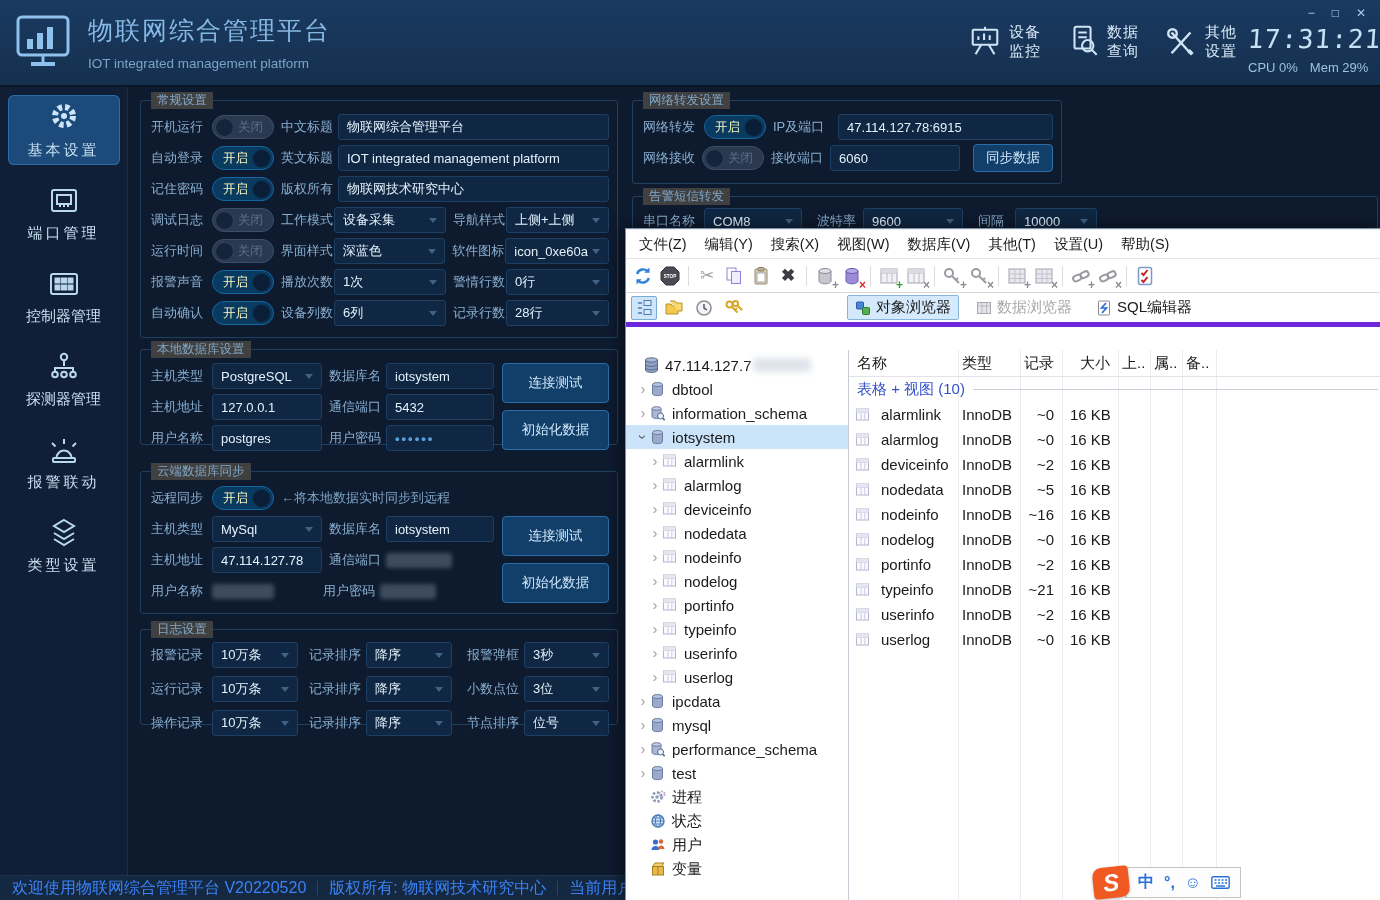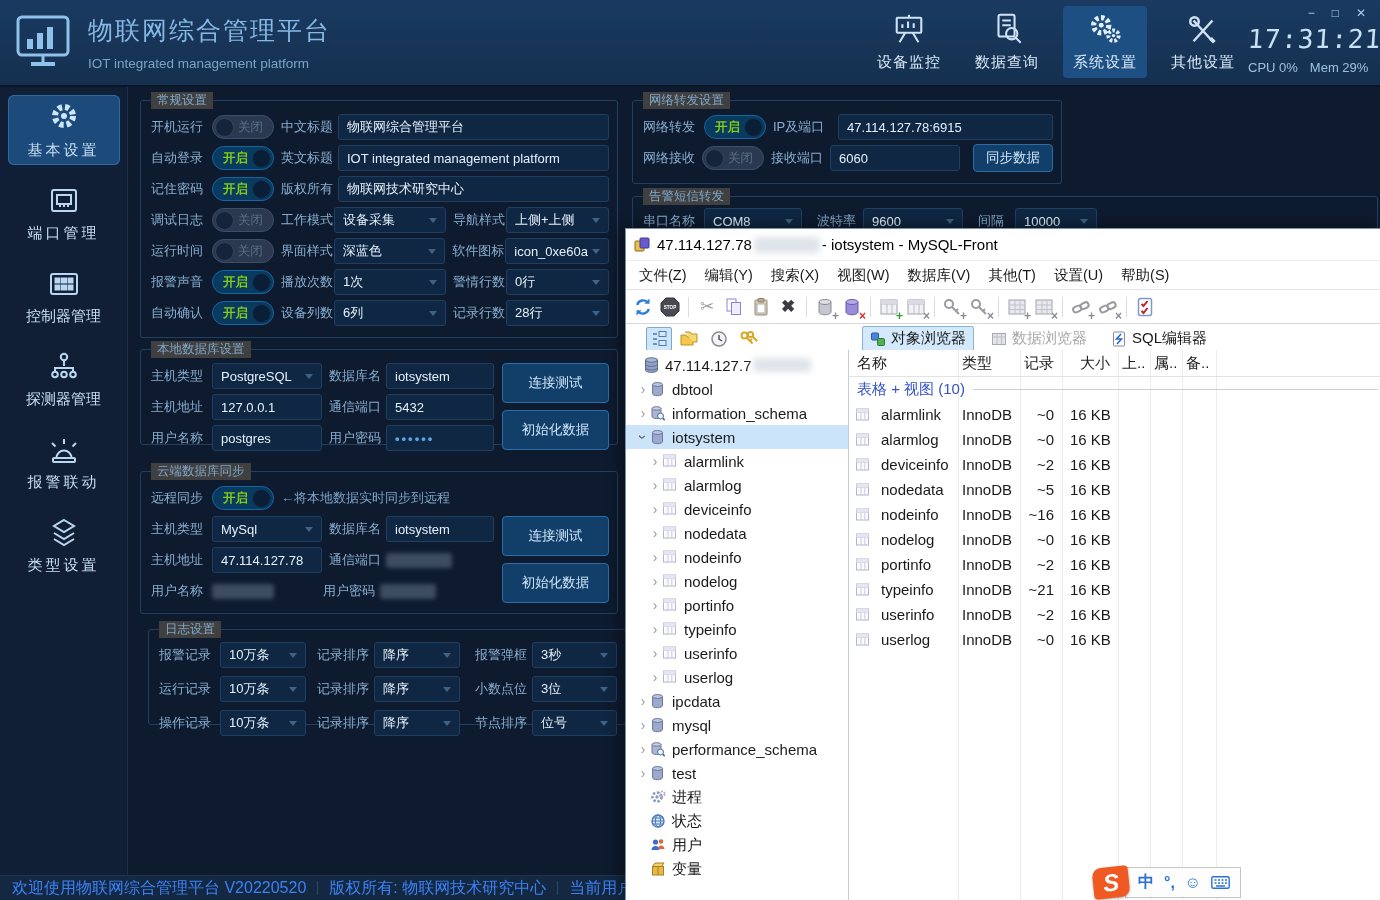--- a/index.html
+++ b/index.html
@@ -8,21 +8,21 @@
   #app{position:relative;width:1380px;height:900px;}
 
   
   #header{position:absolute;left:0;top:0;width:1380px;height:85px;
     background:linear-gradient(#1a3a61,#15304f);border-bottom:2px solid #0a1526;}
   #logo{position:absolute;left:14px;top:13px;width:58px;height:58px;}
   #ttlbox{position:absolute;left:88px;top:14px;}
   #apptitle{font-size:25px;color:#86b9e4;letter-spacing:2px;}
   #appsub{font-size:13.5px;color:#7aa3c6;margin-top:9px;}
   #hnav{position:absolute;right:135px;top:6px;display:flex;gap:14px;height:72px;}
-  .hitem{width:84px;display:flex;flex-direction:column;align-items:center;
+  .hitem{width:84px;display:flex;flex-direction:row;align-items:center;
     justify-content:center;gap:4px;border-radius:4px;cursor:pointer;}
   .hitem.active{background:#1d4f82;}
   .hitem span{font-size:15px;color:#d9eaf8;letter-spacing:1px;}
   #clockbox{position:absolute;right:6px;top:4px;width:128px;height:76px;}
   #winctl{position:absolute;right:8px;top:2px;display:flex;gap:17px;
     color:#a9cbe9;font-size:12px;}
   #winctl span{cursor:pointer;}
   #clock{position:absolute;left:2px;top:20px;font-family:"DejaVu Sans Mono",monospace;
     font-size:26px;color:#c6e1f5;letter-spacing:1px;transform:skewX(-4deg);}
   #cpumem{position:absolute;left:2px;top:56px;font-size:13px;color:#9fc0dc;
@@ -54,21 +54,21 @@
   .grow{flex:1;}
   .sel{justify-content:space-between;cursor:pointer;}
   .sel .chev{width:0;height:0;border-left:4px solid transparent;
     border-right:4px solid transparent;border-top:5px solid #3f6286;margin-left:4px;}
   .pwd{letter-spacing:2px;color:#5aa2e0;font-weight:bold;}
   
   .tog{width:62px;height:24px;border-radius:12px;display:flex;align-items:center;
     box-sizing:border-box;cursor:pointer;flex:0 0 auto;}
   .tog.on{background:#093a60;border:1px solid #1565a0;justify-content:space-between;
     padding:0 2px 0 10px;}
-  .tog.on .tg{color:#84cc16;font-size:12.5px;font-weight:bold;}
+  .tog.on .tg{color:#fef9c3;font-size:12.5px;}
   .tog.on .knob{width:19px;height:19px;border-radius:50%;background:#0a1f37;
     border:1px solid #0e3654;box-sizing:border-box;}
   .tog.off{background:#2a3950;border:1px solid #3c4f68;justify-content:space-between;
     padding:0 10px 0 2px;}
   .tog.off .tg{color:#5a7086;font-size:12.5px;}
   .tog.off .knob{width:19px;height:19px;border-radius:50%;background:#15243a;
     border:1px solid #31435c;box-sizing:border-box;}
   .btn{background:#123f69;border:1px solid #2b6da9;border-radius:4px;
     color:#cfe7fa;font-size:13.5px;font-family:"Liberation Sans",sans-serif;
     cursor:pointer;}
@@ -102,22 +102,22 @@
   #mswmenu span{font-size:14.5px;padding:3px 9px;cursor:pointer;}
   #mswtbar{height:33px;display:flex;align-items:center;padding-left:4px;
     border-top:1px solid #e4e4e4;border-bottom:1px solid #d8d8d8;gap:1px;}
   .tbi{position:relative;width:26px;height:26px;display:inline-flex;
     align-items:center;justify-content:center;cursor:pointer;flex:0 0 auto;}
   .tbi .bdg{position:absolute;right:-1px;bottom:-2px;font-size:12px;font-weight:bold;
     line-height:1;text-shadow:0 0 2px #fff;}
   .bplus{color:#2e9e2e;} .bxx{color:#d83030;} .bgray{color:#8a8a92;}
   .tbsep{width:1px;height:20px;background:#dcdcdc;margin:0 4px;flex:0 0 auto;}
   .uic{font-size:17px;color:#9a9aa2;}
-  #mswtbar2{height:29px;display:flex;align-items:center;padding-left:20px;
-    border-bottom:1px solid #6d28d9;gap:4px;}
+  #mswtbar2{height:29px;display:flex;align-items:center;padding-left:5px;
+    border-bottom:5px solid #6d28d9;gap:4px;}
   .mini{width:26px;height:24px;display:inline-flex;align-items:center;
     justify-content:center;cursor:pointer;}
   .mini.selbox{background:#cfe6fa;border:1px solid #7aaad2;border-radius:2px;
     box-sizing:border-box;}
   #tabs{display:flex;align-items:center;gap:10px;margin-left:96px;}
   .tab{display:flex;align-items:center;gap:5px;font-size:15px;padding:2px 7px;
     cursor:pointer;white-space:nowrap;}
   .tab.active{background:#d4e9fb;border:1px solid #88b4da;border-radius:2px;}
   .tab.disabled{color:#a8a8a8;}
   #mswbody{position:absolute;left:0;top:121px;right:0;bottom:0;display:flex;}
@@ -199,30 +199,20 @@
       <div class="hitem">
         <span>
           <svg width="40" height="34" viewBox="0 0 40 36" fill="none" stroke="#cfe3f5" stroke-width="2.2">
             <rect x="11" y="3" width="17" height="23" rx="2"></rect>
             <path d="M15 9h9M15 14h9"></path>
             <circle cx="25" cy="23" r="6"></circle>
               <path d="M29.5 27.5l5 5"></path>
           </svg></span>
         <span>数据查询</span>
       </div>
-      <div class="hitem active">
-        <span>
-          <svg width="40" height="34" viewBox="0 0 40 36" fill="none">
-            <circle cx="16" cy="14" r="8" stroke="#e2f1fc" stroke-width="5.5" stroke-dasharray="3.6,2.6"></circle>
-            <circle cx="16" cy="14" r="2.6" fill="#e2f1fc"></circle>
-            <circle cx="29" cy="25" r="5.5" stroke="#e2f1fc" stroke-width="4.2" stroke-dasharray="2.8,2"></circle>
-            <circle cx="29" cy="25" r="1.8" fill="#e2f1fc"></circle>
-          </svg></span>
-        <span>系统设置</span>
-      </div>
       <div class="hitem">
         <span>
           <svg width="40" height="34" viewBox="0 0 40 36" fill="none" stroke="#cfe3f5" stroke-width="2.6">
             <path d="M10 31L30 9"></path>
               <path d="M10 9l20 22"></path>
             <circle cx="11" cy="10" r="4.5"></circle>
               <path d="M28 28l4 4" stroke-width="4"></path>
           </svg></span>
         <span>其他设置</span>
       </div>
@@ -463,21 +453,21 @@
           <span class="blurd" style="width:56px"></span>
         </div>
       </div>
       <div class="dbbtns" style="margin-top:5px">
         <button class="btn">连接测试</button>
         <button class="btn">初始化数据</button>
       </div>
     </div>
   </div>
 
-  <div class="sec" style="left:148px;top:629px;width:478px;height:96px">
+  <div class="sec" style="left:140px;top:629px;width:478px;height:96px">
     <span class="leg">日志设置</span>
     <div class="row first" style="margin-top:12px">
       <span class="lbl w54">报警记录</span>
       <div class="sel" style="width:86px">
           <span>10万条</span>
           <i class="chev"></i>
         </div>
       <span class="lbl w50" style="margin-left:4px">记录排序</span>
       <div class="sel" style="width:86px">
           <span>降序</span>
@@ -573,29 +563,20 @@
     <span class="sbi">欢迎使用物联网综合管理平台 V20220520</span>
     <span class="sbsep"></span>
     <span class="sbi">版权所有: 物联网技术研究中心</span>
     <span class="sbsep"></span>
     <span class="sbi">当前用户: admin 【管理员】</span>
     <span class="sbsep"></span>
     <span class="sbi">已运行:</span>
   </div>
 
   <div id="msw">
-    <div id="mswttl">
-      <svg width="16" height="16" viewBox="0 0 16 16">
-        <rect x="1" y="4" width="9" height="10" rx="1" fill="#e8c050" stroke="#8a6a18"></rect>
-        <rect x="6" y="1" width="9" height="10" rx="1" fill="#6a5acd" stroke="#3a3a8c"></rect>
-      </svg>
-      <span>
-        <span>47.114.127.78</span><span class="blurw"></span><span>- iotsystem - MySQL-Front</span>
-      </span>
-    </div>
     <div id="mswmenu">
       <span>文件(Z)</span>
       <span>编辑(Y)</span>
       <span>搜索(X)</span>
       <span>视图(W)</span>
       <span>数据库(V)</span>
       <span>其他(T)</span>
       <span>设置(U)</span>
       <span>帮助(S)</span>
     </div>

